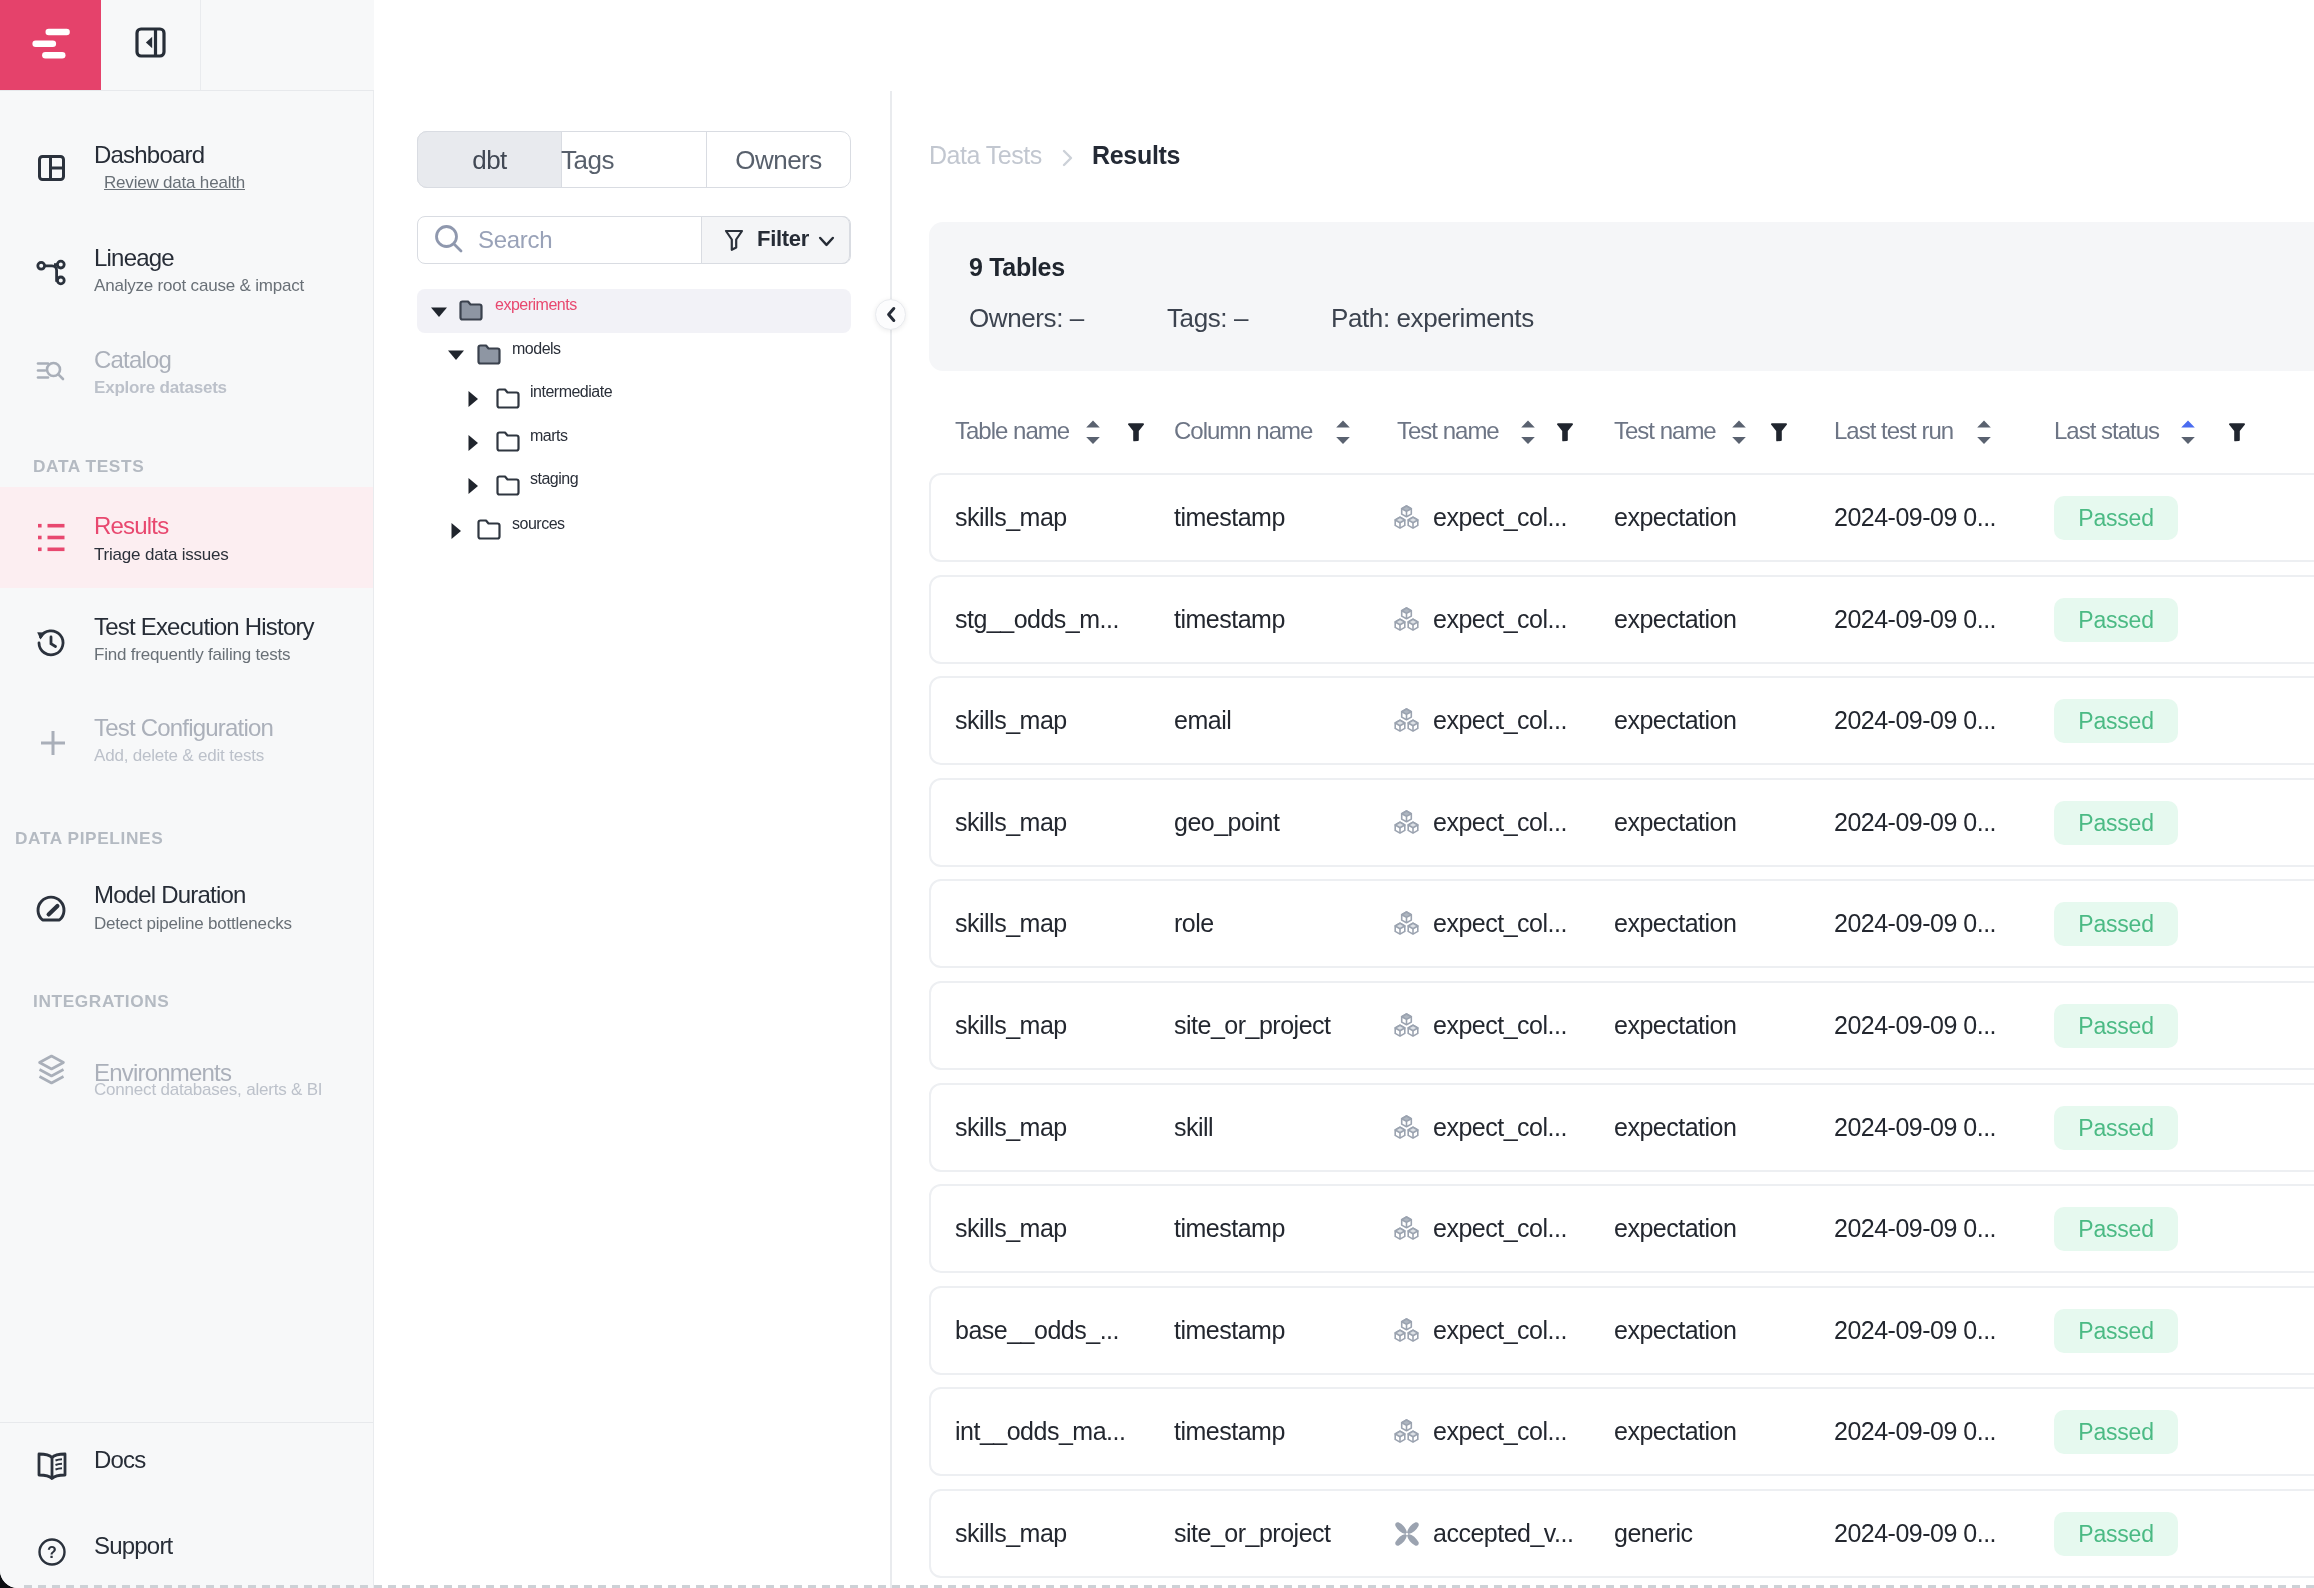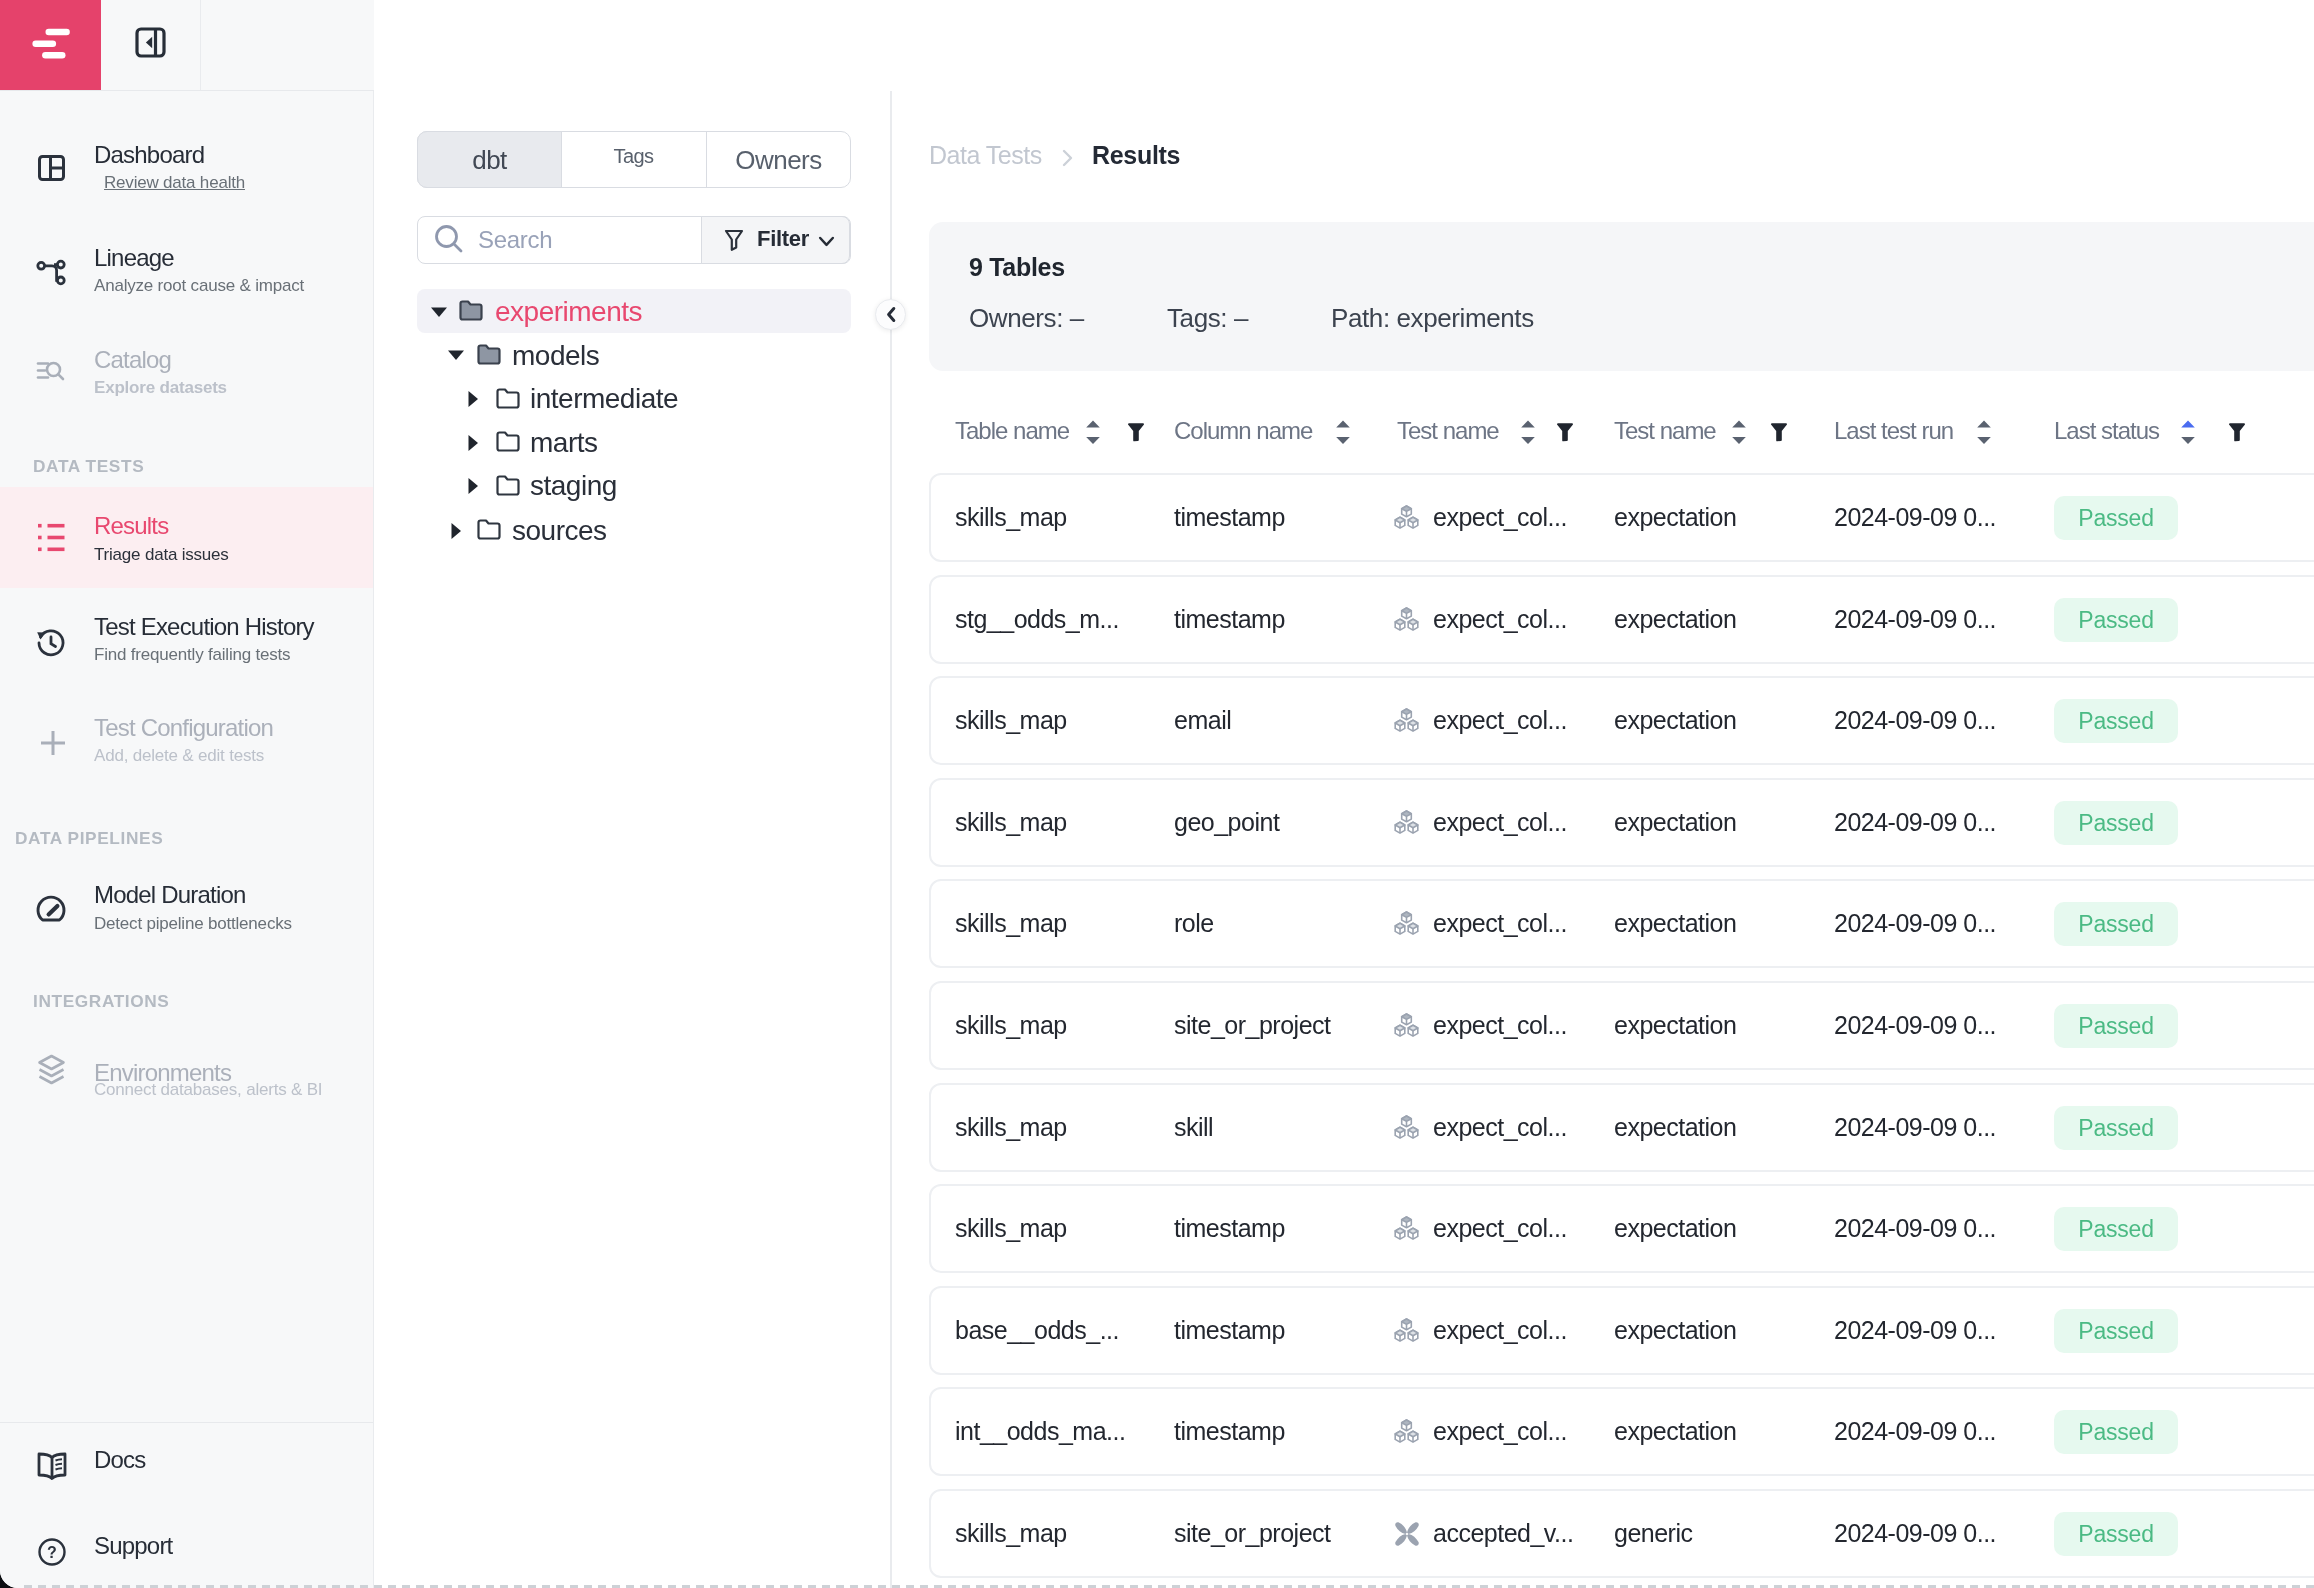--- a/index.html
+++ b/index.html
@@ -3,21 +3,21 @@
 <style>
 *{margin:0;padding:0;box-sizing:border-box}
 html,body{width:2315px;height:1588px;overflow:hidden;background:#0c0e12;font-family:"Liberation Sans",sans-serif;-webkit-font-smoothing:antialiased}
 .app{position:absolute;left:0;top:0;width:2315px;height:1588px;background:#fff;border-bottom-left-radius:18px;overflow:hidden}
 .a{position:absolute}
 .t{white-space:nowrap}
 .navt{font-size:24px;letter-spacing:-0.8px;color:#272d37}
 .navs{font-size:17px;letter-spacing:-0.2px;color:#697077}
 .dis .navt{color:#abb0ba}.dis .navs{color:#bcc1ca}
 .sec{font-size:17.3px;font-weight:700;letter-spacing:0.6px;color:#b4bac2}
-.trt{font-size:28px;letter-spacing:-0.5px;color:#2a2f39}
+.trt{font-size:16px;letter-spacing:-0.5px;color:#2a2f39}
 .cell{font-size:25px;letter-spacing:-0.5px;color:#23272f}
 .hdr{font-size:24px;letter-spacing:-1px;color:#6d7585}
 </style></head><body>
 <div class="app">
 
 <div class="a" style="left:0;top:0;width:2315px;height:91px;background:#fff"></div>
 <div class="a" style="left:101px;top:0;width:273px;height:91px;background:#f7f8f9"></div>
 <div class="a" style="left:0;top:0;width:101px;height:91px;background:#e5426b"></div>
 <svg class="a" style="left:32px;top:26px" width="42" height="40" viewBox="0 0 42 40">
 <g fill="#fff">
@@ -142,21 +142,21 @@
 <svg class="a" style="left:37px;top:1537px" width="30" height="30" viewBox="0 0 30 30">
 <circle cx="15" cy="15" r="12.5" fill="none" stroke="#2b323d" stroke-width="2.4"></circle>
 <text x="15" y="20.5" text-anchor="middle" font-family="Liberation Sans" font-size="16" font-weight="700" fill="#2b323d">?</text>
     </svg>
 <div class="a" style="left:374px;top:91px;width:513px;height:1497px;background:#fff"></div>
 <div class="a" style="left:890px;top:91px;width:2px;height:1497px;background:#e9ebee"></div>
 <div class="a" style="left:417px;top:131px;width:434px;height:57px;border:1px solid #d9dce2;border-radius:10px;background:#fff"></div>
 <div class="a" style="left:417px;top:131px;width:145px;height:57px;background:#e8eaee;border-radius:10px 0 0 10px;border:1px solid #d9dce2"></div>
 <div class="a" style="left:706px;top:131px;width:1px;height:57px;background:#d9dce2"></div>
 <div class="a t" style="left:417px;top:145px;width:145px;text-align:center;font-size:26px;letter-spacing:-0.5px;color:#414854">dbt</div>
-<div class="a t" style="left:561px;top:145px;width:145px;text-align:center;font-size:20px;letter-spacing:-0.5px;color:#58606c">Tags</div>
+<div class="a t" style="left:561px;top:145px;width:145px;font-size:26px;letter-spacing:-0.5px;color:#58606c">Tags</div>
 <div class="a t" style="left:706px;top:145px;width:145px;text-align:center;font-size:26px;letter-spacing:-0.5px;color:#58606c">Owners</div>
 <div class="a" style="left:417px;top:216px;width:434px;height:48px;border:1px solid #d9dce2;border-radius:8px;background:#fff"></div>
 <div class="a" style="left:701px;top:216px;width:149px;height:48px;border:1px solid #d9dce2;border-radius:0 8px 8px 0;background:#f4f5f7"></div>
 <svg class="a" style="left:434px;top:224px" width="30" height="30" viewBox="0 0 30 30">
 <g fill="none" stroke="#8f98ae" stroke-width="2.8" stroke-linecap="round">
         <circle cx="12.5" cy="12.5" r="10"></circle>
         <line x1="20" y1="20" x2="27" y2="27"></line>
       </g>
     </svg>
 <div class="a t" style="left:478px;top:226px;font-size:24px;letter-spacing:-0.3px;color:#99a2b8">Search</div>

